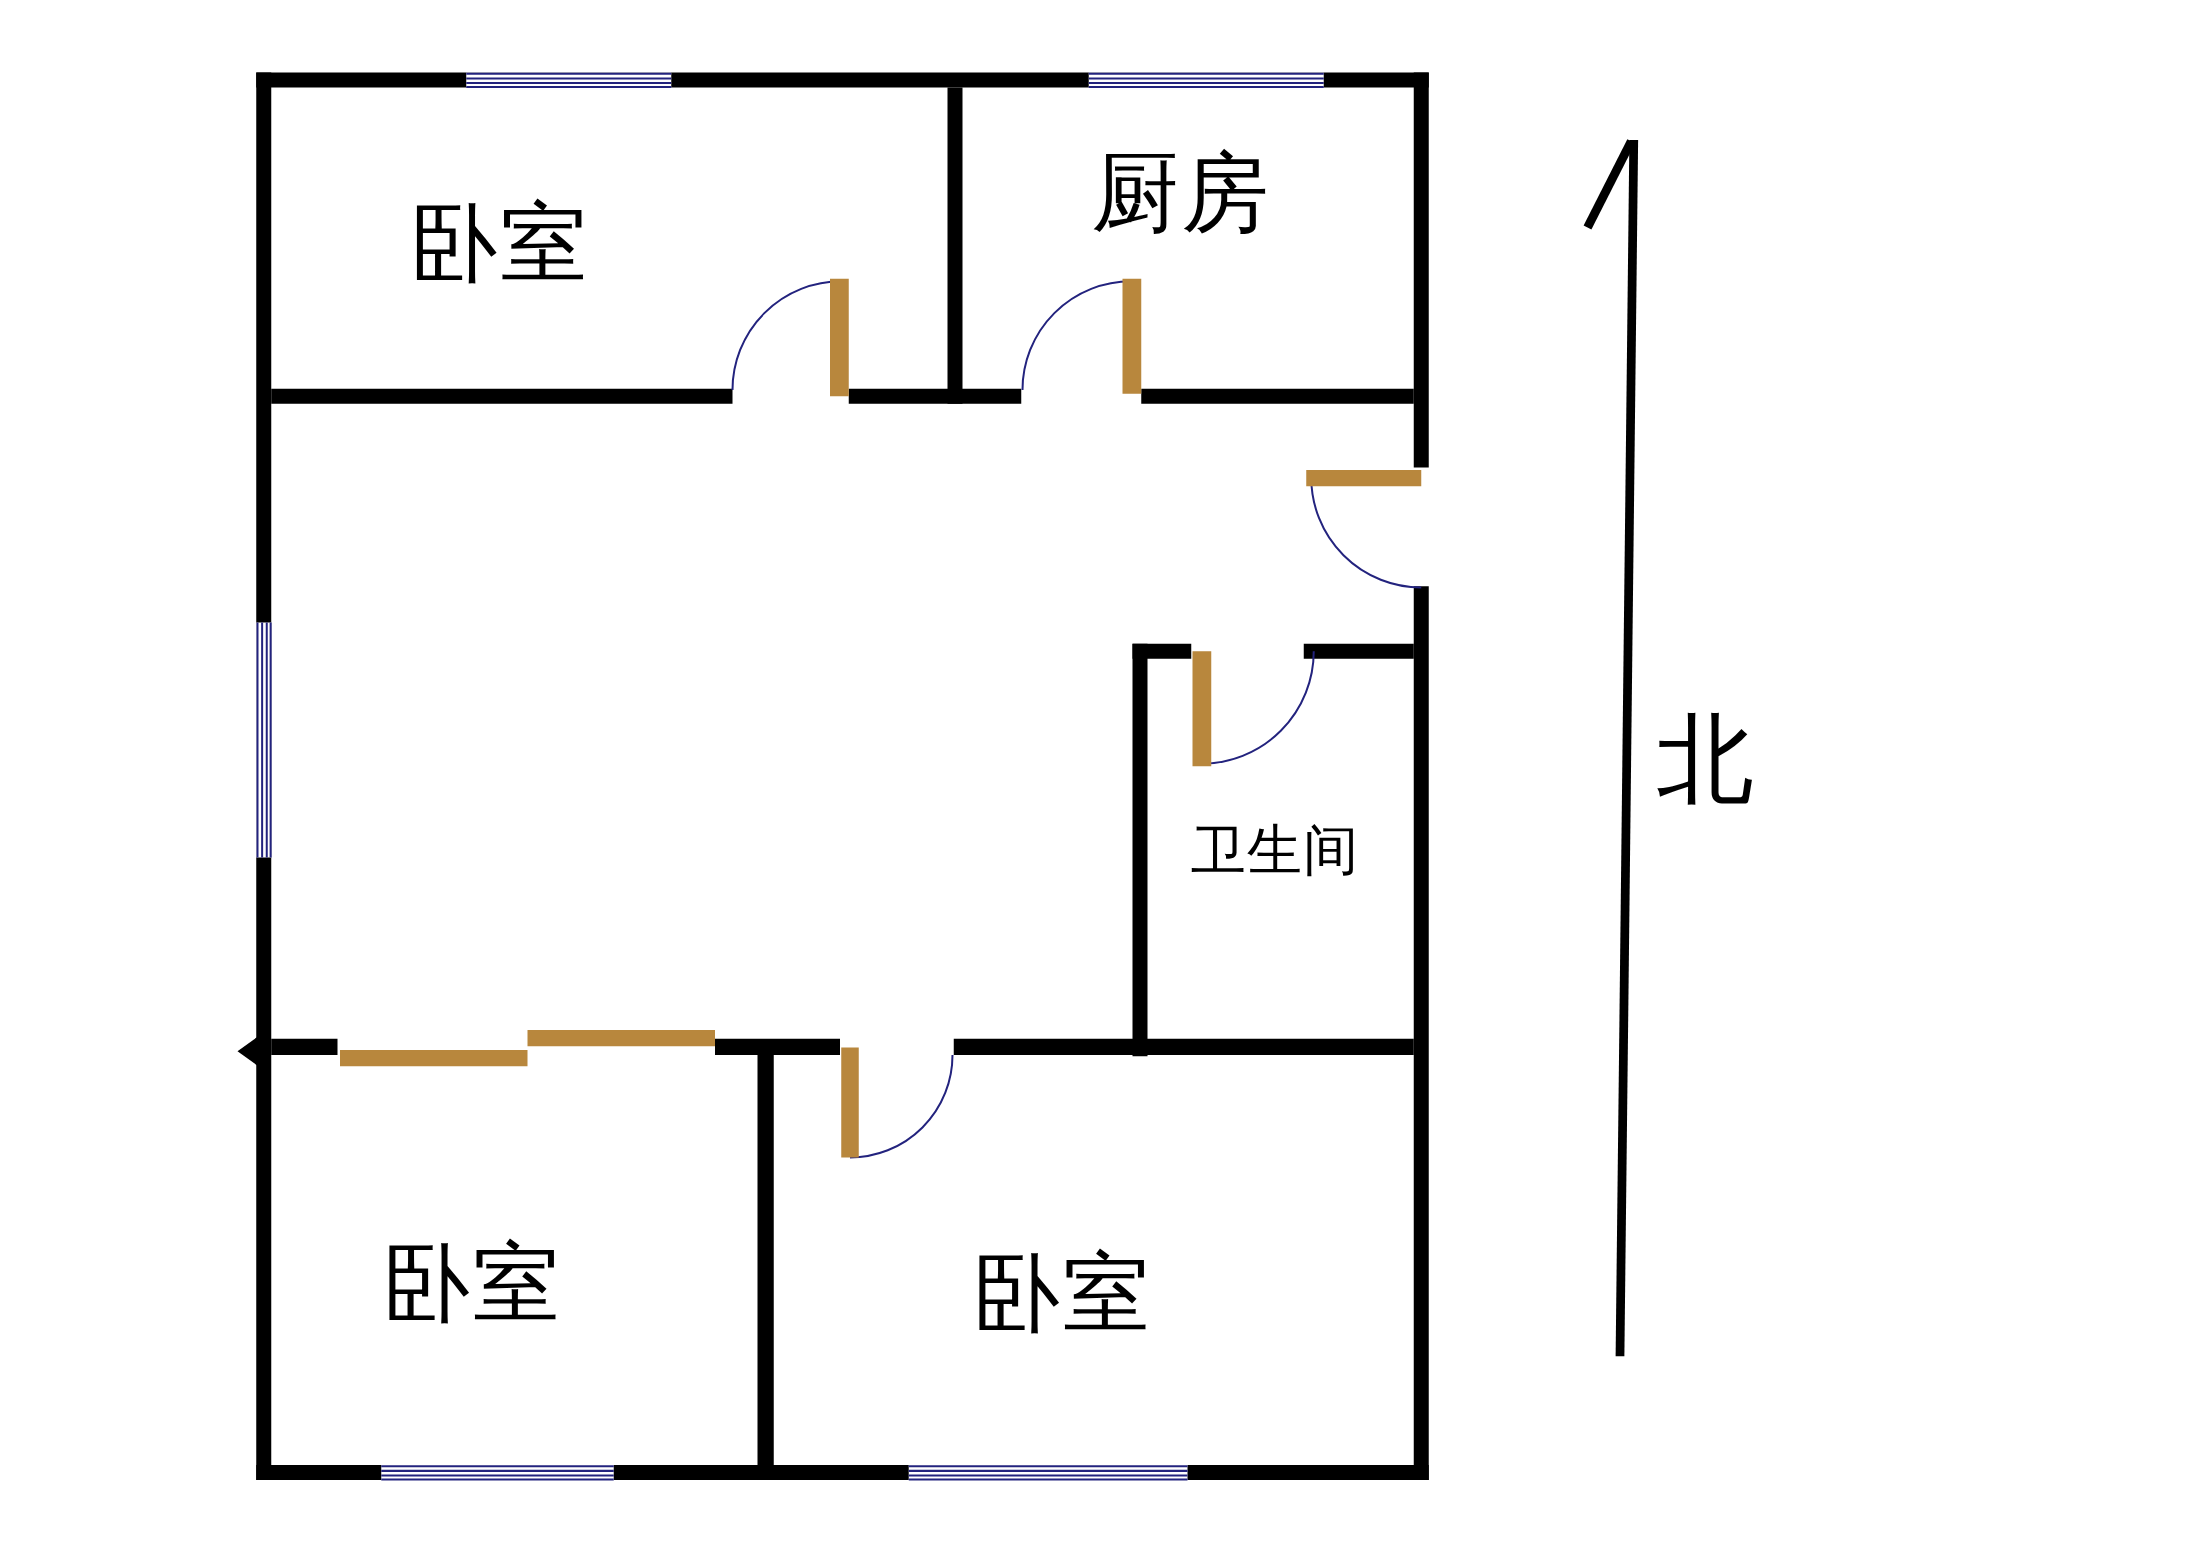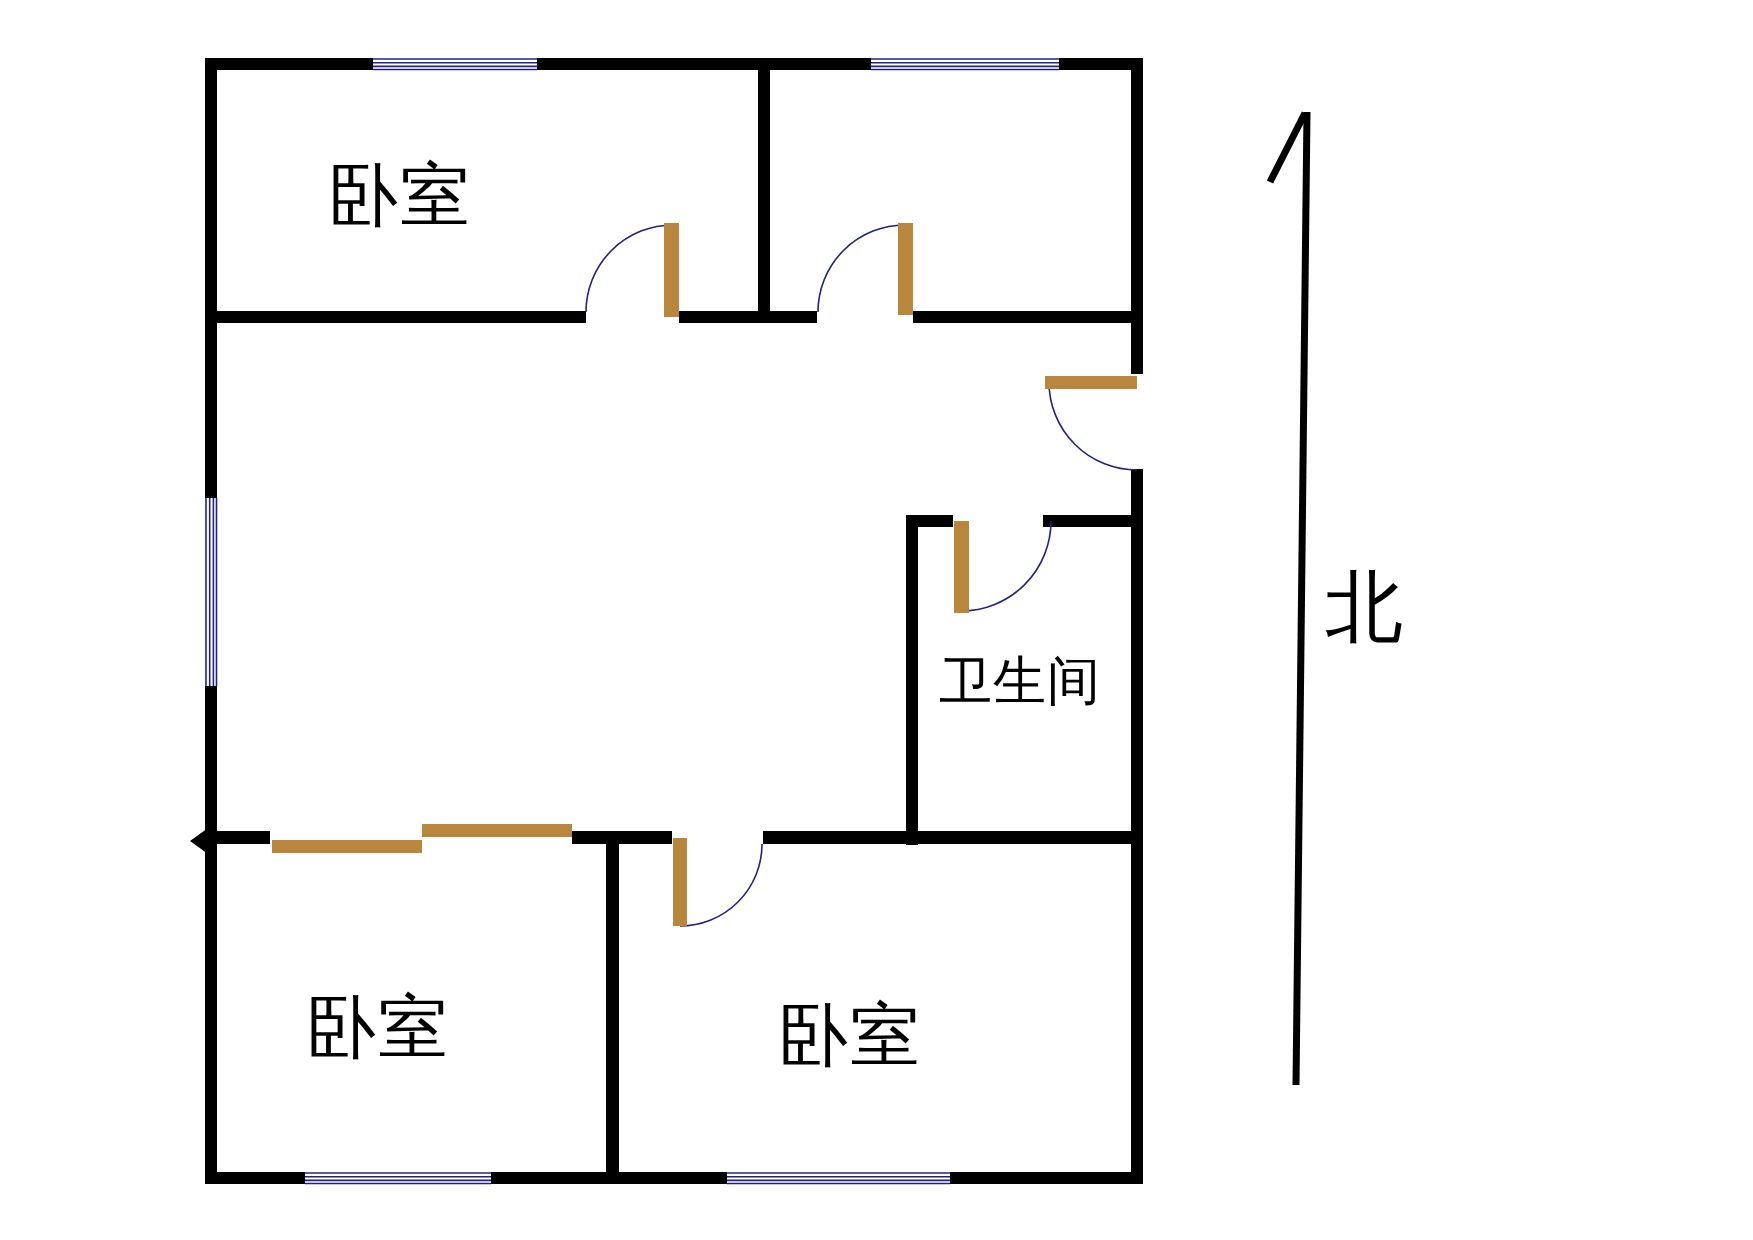--- a/index.html
+++ b/index.html
@@ -122,23 +122,24 @@
     <polygon class="marker" points="215,823 215,859 190,841"></polygon>
 
     <g>
       <line class="compass-line" x1="1296" y1="1085" x2="1307" y2="112"></line>
       <line class="compass-line" x1="1270" y1="182" x2="1305" y2="113"></line>
     </g>
   </svg>
 
   <div class="room-label" style="left:400px;top:196px;font-size:70px;">卧室</div>
 
+  <div class="room-label" style="left:945px;top:156px;font-size:70px;">厨房</div>
 
 
-  <div class="room-label" style="left:1020px;top:681px;font-size:53px;letter-spacing:1px;">卫生间</div>
+  <div class="room-label" style="left:1020px;top:681px;font-size:44px;letter-spacing:1px;">卫生间</div>
 
   <div class="room-label" style="left:378px;top:1028px;font-size:70px;">卧室</div>
 
   <div class="room-label" style="left:850px;top:1036px;font-size:70px;">卧室</div>
 
   <div class="room-label" style="left:1365px;top:608px;font-size:78px;">北</div>
 
 </div>
 
 </body></html>

